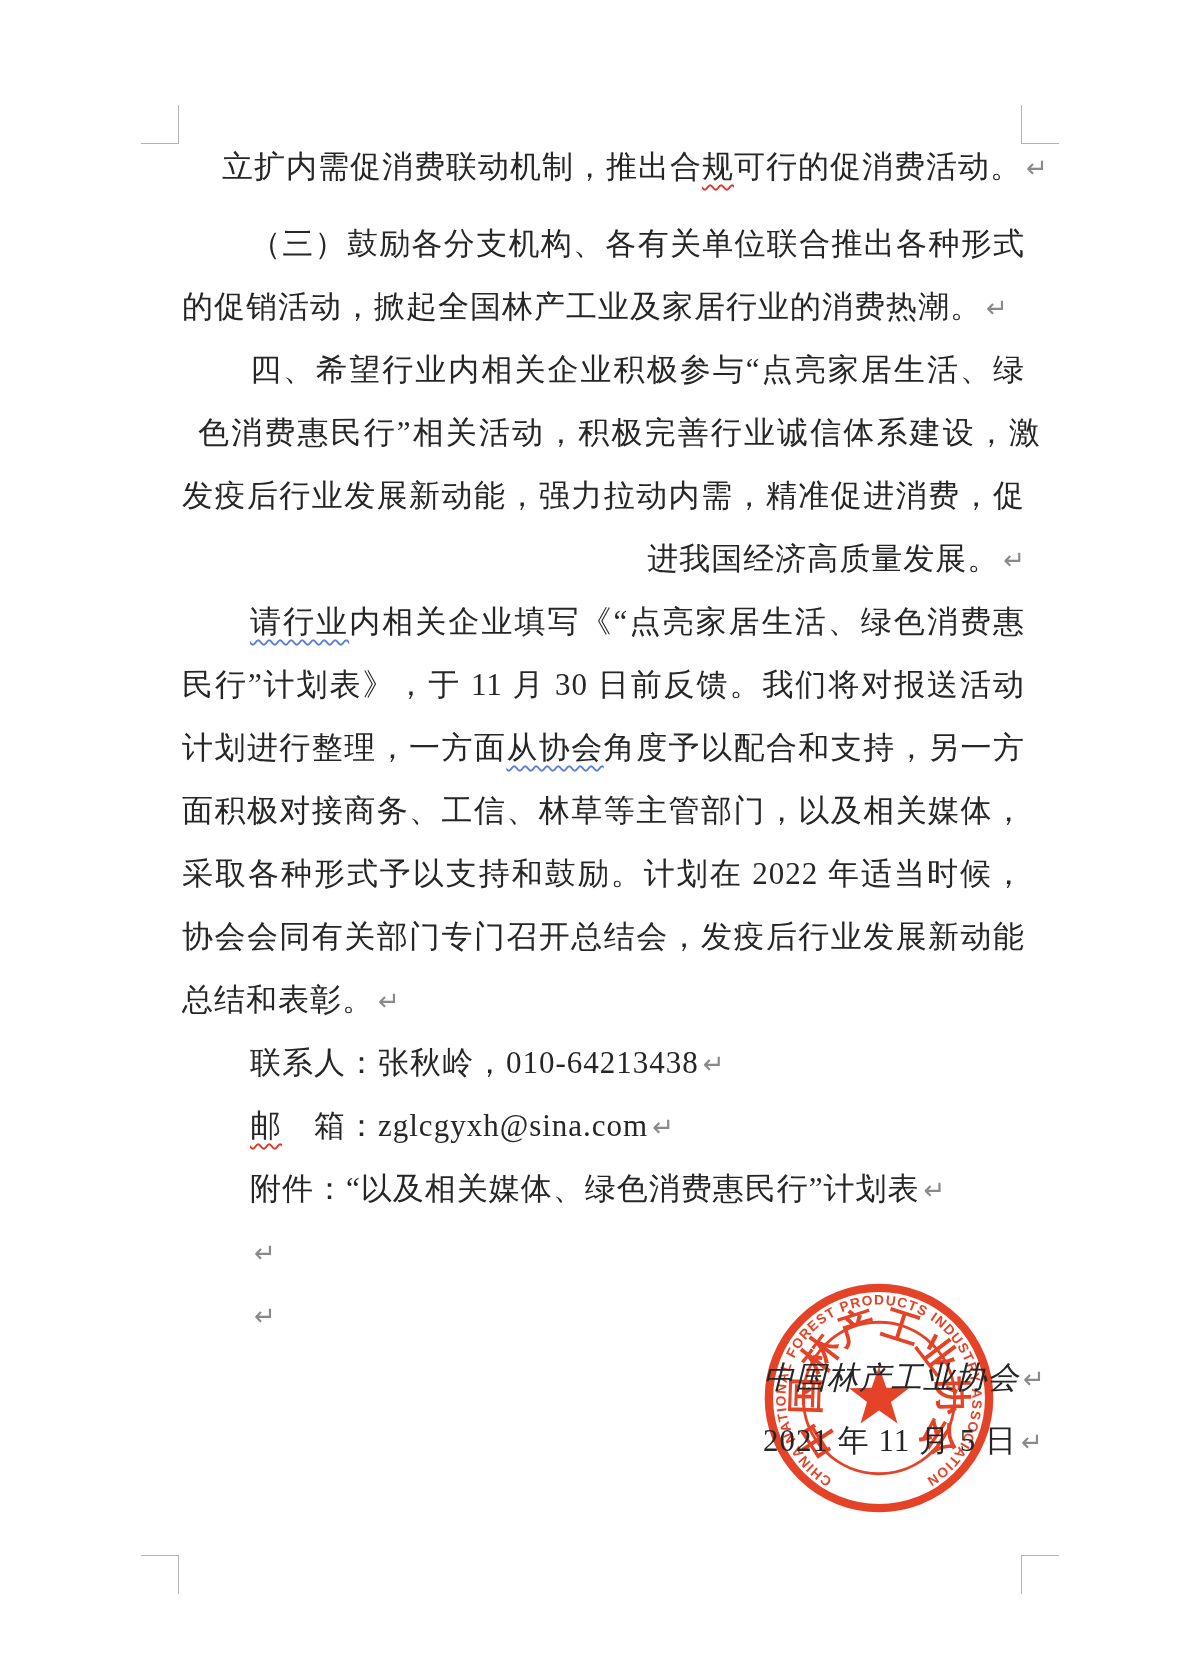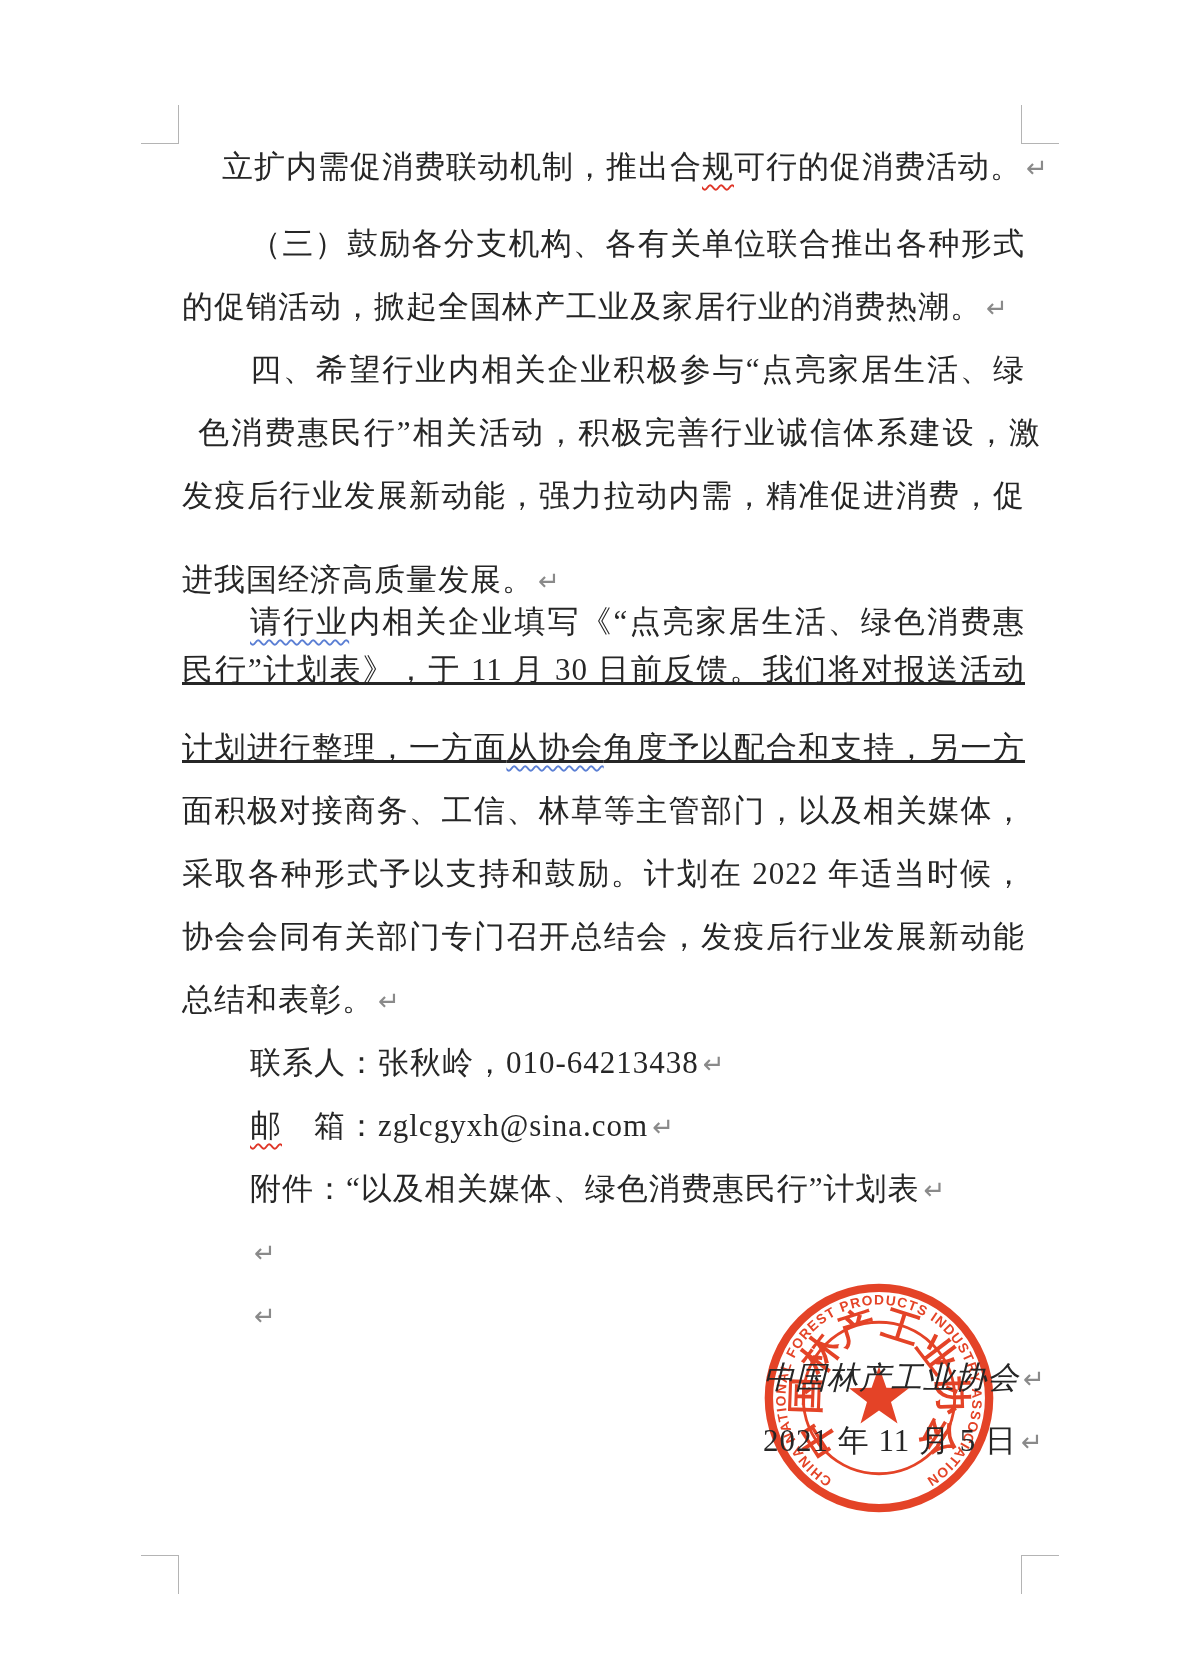--- a/index.html
+++ b/index.html
@@ -76,24 +76,24 @@
     <polygon class="star" points="120,96 127.5,117.6 150.4,118.1 132.2,132.0 138.8,153.9 120,140.8 101.2,153.9 107.8,132.0 89.6,118.1 112.5,117.6"></polygon>
   </svg>
 
   <div id="body-lines">
       <div class="line end" style="top: 135px; margin-left: 40px;"><span>立扩内需促消费联动机制，推出合</span><span class="u-red">规</span><span>可行的促消费活动。</span><span class="pilcrow">↵</span></div>
       <div class="line indent fill" style="top: 212px;"><span>（三）鼓励各分支机构、各有关单位联合推出各种形式</span></div>
       <div class="line end" style="top: 275px;"><span>的促销活动，掀起全国林产工业及家居行业的消费热潮。</span><span class="pilcrow">↵</span></div>
       <div class="line indent fill" style="top: 338px;"><span>四、希望行业内相关企业积极参与“点亮家居生活、绿</span></div>
       <div class="line fill" style="top: 401px; margin-left: 16px;"><span>色消费惠民行”相关活动，积极完善行业诚信体系建设，激</span></div>
       <div class="line fill" style="top: 464px;"><span>发疫后行业发展新动能，强力拉动内需，精准促进消费，促</span></div>
-      <div class="line end" style="top: 548px;"><span>进我国经济高质量发展。</span><span class="pilcrow">↵</span></div>
+      <div class="line end" style="top: 527px; text-align: right;"><span>进我国经济高质量发展。</span><span class="pilcrow">↵</span></div>
       <div class="line indent fill" style="top: 590px;"><span class="u-blue">请行业</span><span>内相关企业填写《“点亮家居生活、绿色消费惠</span></div>
-      <div class="line fill" style="top: 638px; text-decoration: underline;"><span>民行”计划表》，于 11 月 30 日前反馈。我们将对报送活动</span></div>
-      <div class="line fill" style="top: 716px; text-decoration: underline;"><span>计划进行整理，一方面</span><span class="u-blue">从协会</span><span>角度予以配合和支持，另一方</span></div>
+      <div class="line fill" style="top: 653px;"><span>民行”计划表》，于 11 月 30 日前反馈。我们将对报送活动</span></div>
+      <div class="line fill" style="top: 716px;"><span>计划进行整理，一方面</span><span class="u-blue">从协会</span><span>角度予以配合和支持，另一方</span></div>
       <div class="line fill" style="top: 779px;"><span>面积极对接商务、工信、林草等主管部门，以及相关媒体，</span></div>
       <div class="line fill" style="top: 842px;"><span>采取各种形式予以支持和鼓励。计划在 2022 年适当时候，</span></div>
       <div class="line fill" style="top: 905px;"><span>协会会同有关部门专门召开总结会，发疫后行业发展新动能</span></div>
       <div class="line end" style="top: 968px;"><span>总结和表彰。</span><span class="pilcrow">↵</span></div>
       <div class="line indent end" style="top: 1031px;"><span>联系人：张秋岭，010-64213438</span><span class="pilcrow">↵</span></div>
       <div class="line indent end" style="top: 1094px;"><span class="u-red">邮</span><span>　箱：zglcgyxh@sina.com</span><span class="pilcrow">↵</span></div>
       <div class="line indent end" style="top: 1157px;"><span>附件：“以及相关媒体、绿色消费惠民行”计划表</span><span class="pilcrow">↵</span></div>
       <div class="line indent end" style="top: 1220px;"><span class="pilcrow">↵</span></div>
       <div class="line indent end" style="top: 1283px;"><span class="pilcrow">↵</span></div>
       <div class="line sign end" style="top: 1346px; font-style: italic;"><span>中国林产工业协会</span><span class="pilcrow">↵</span></div>

